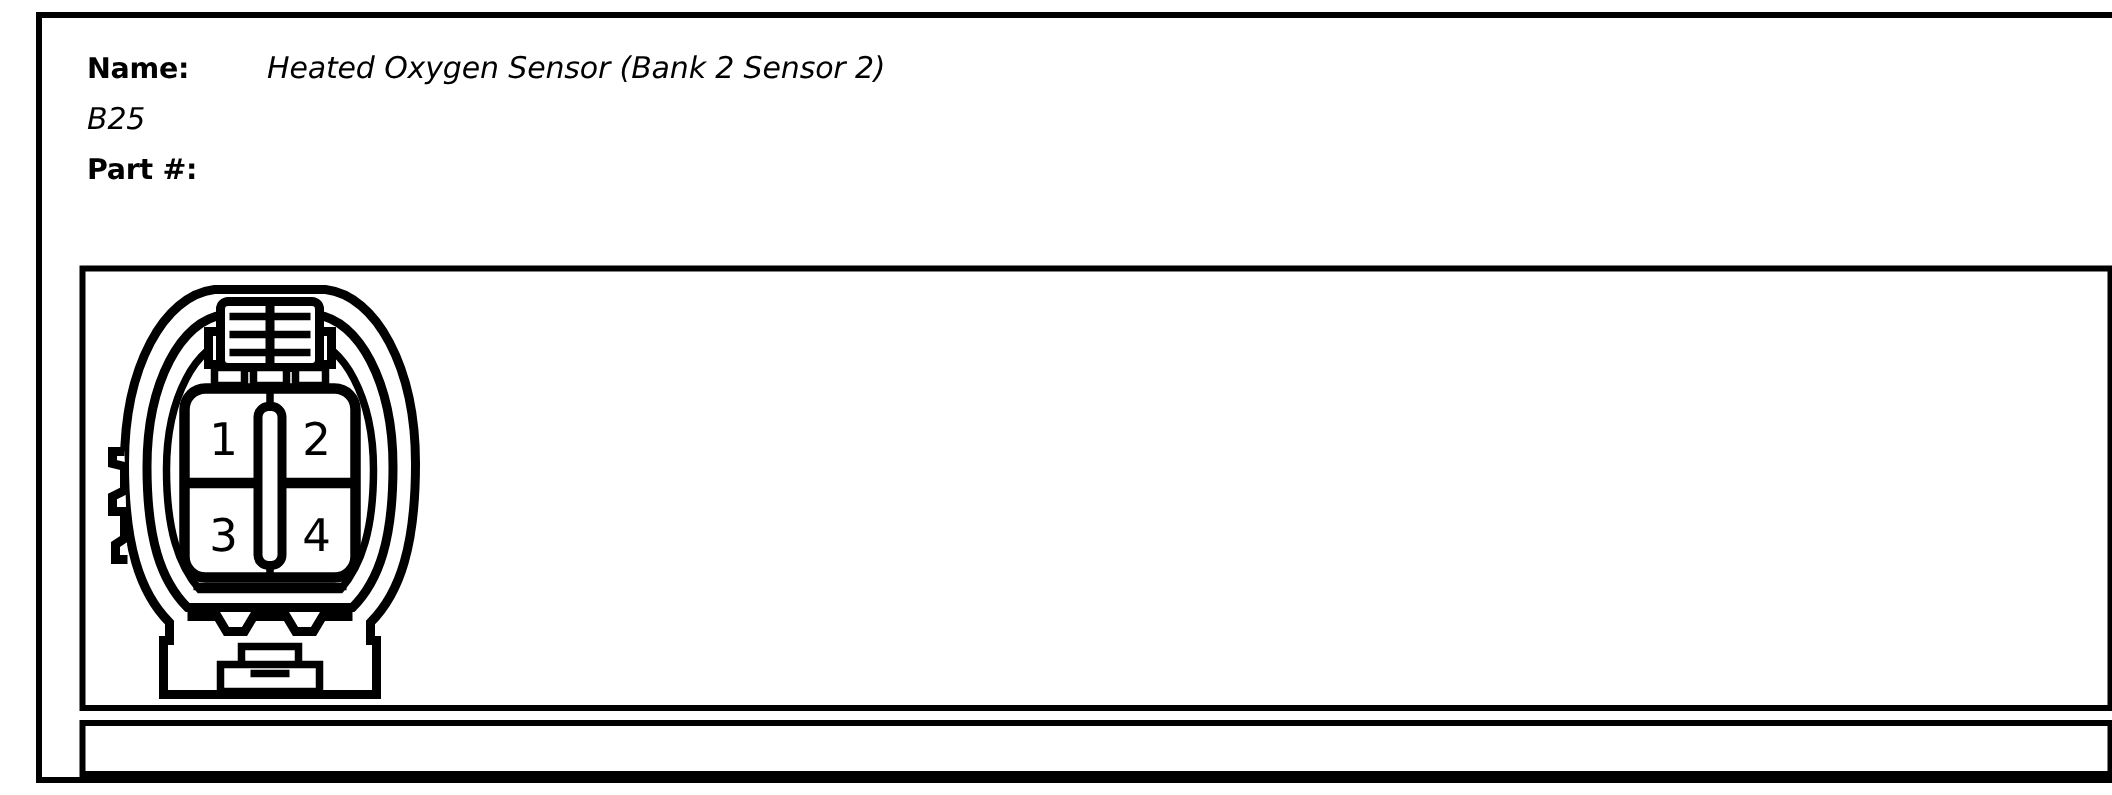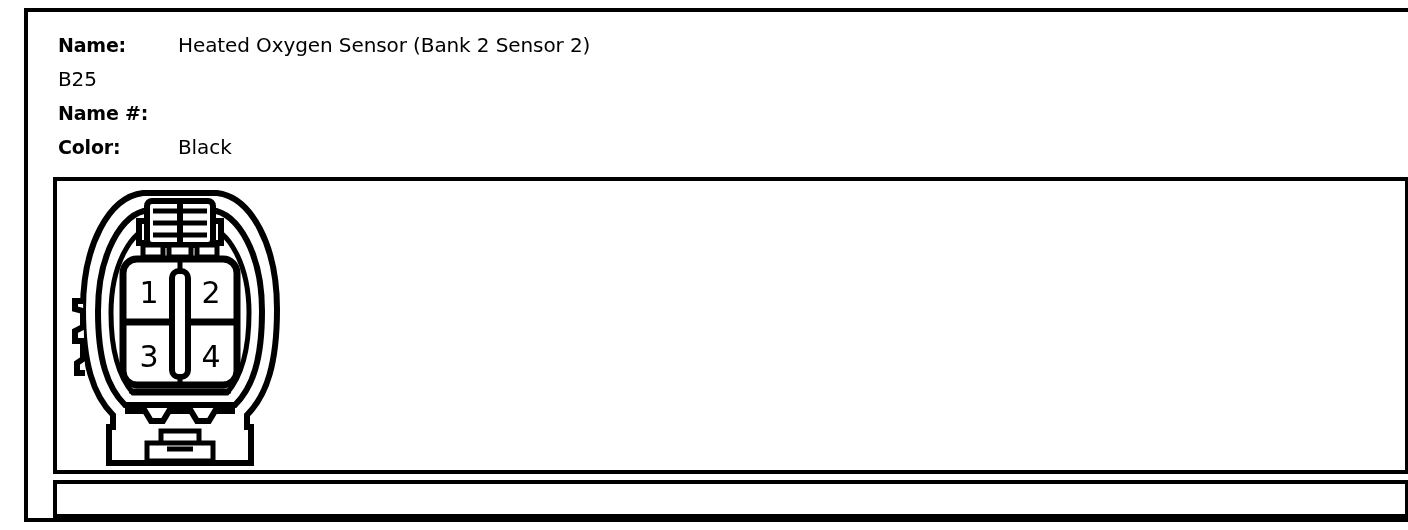--- a/index.html
+++ b/index.html
@@ -51,20 +51,21 @@
     font-size: 19px;
     font-weight: bold;
     letter-spacing: -0.2px;
     line-height: 34px;
   }
   .info-value {
     font-size: 20px;
     font-weight: normal;
     line-height: 34px;
     letter-spacing: -0.1px;
+    font-style: italic;
   }
 
   
   .diagram-panel {
     position: absolute;
     left: 25px;       
     top: 165px;
     width: 1356px;
     height: 297px;
     border: 4px solid #000;
@@ -113,27 +114,23 @@
       <div class="info-row">
         <div class="info-label">Name:</div>
         <div class="info-value">Heated Oxygen Sensor (Bank 2 Sensor 2)</div>
       </div>
 
       <div class="info-row">
         <div class="info-value">B25</div>
       </div>
 
       <div class="info-row">
-        <div class="info-label">Name #:</div>
-      </div>
-
-      <div class="info-row">
-        <div class="info-label">Color:</div>
-        <div class="info-value">Black</div>
-      </div>
+        <div class="info-label">Part #:</div>
+      </div>
+
 
     </div>
 
     <div class="diagram-panel">
 
       <div class="connector-holder">
         <svg class="connector-svg" width="230" height="289" viewBox="0 0 230 289">
 
           <path d="M 18 128
                    C 18 64, 44 16, 78 12

